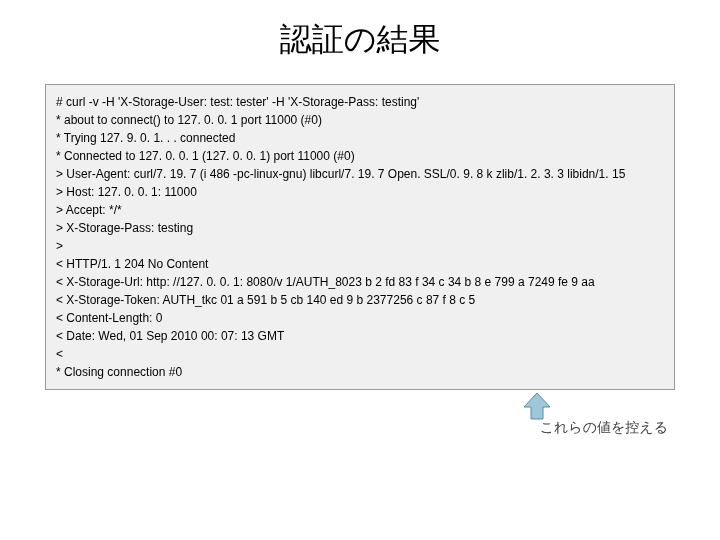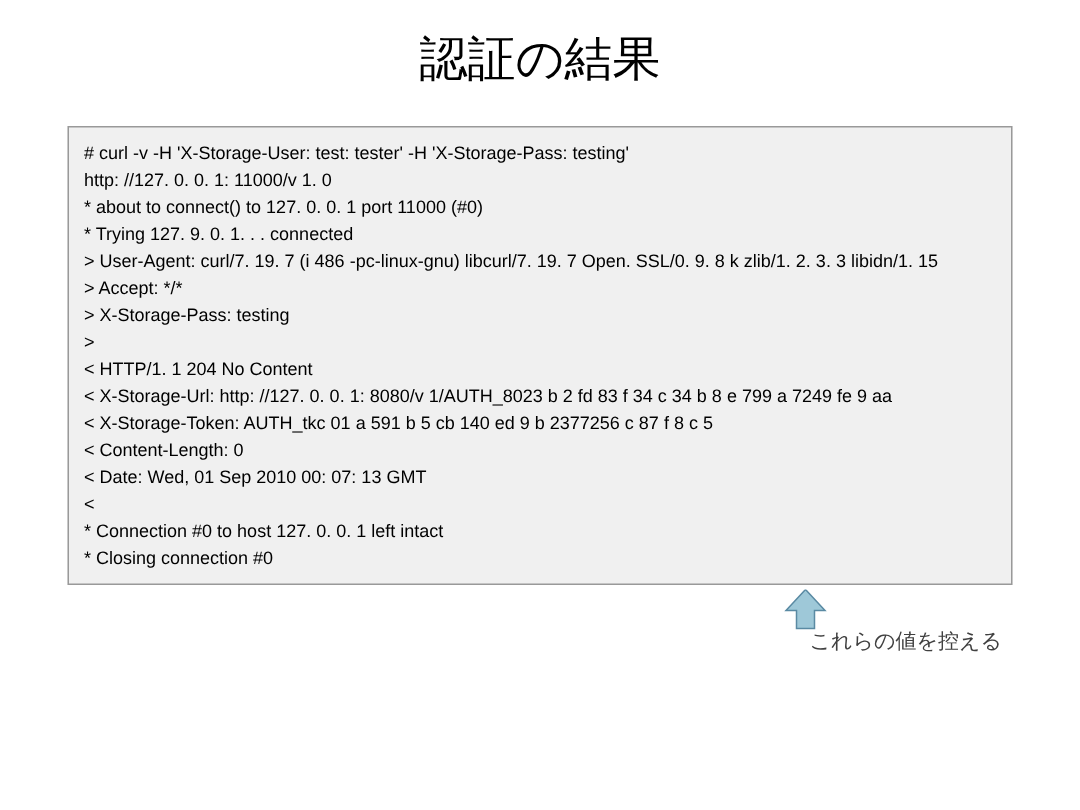--- a/index.html
+++ b/index.html
@@ -47,34 +47,34 @@
     display: block;
   }
 </style>
 </head>
 <body>
 
 <div class="title">認証の結果</div>
 
 <div class="terminal">
   <div class="line"># curl -v -H 'X-Storage-User: test: tester' -H 'X-Storage-Pass: testing'</div>
-  <div class="line">http: //127. 0. 0. 1: 11000/v 1. 0</div>
   <div class="line">* about to connect() to 127. 0. 0. 1 port 11000 (#0)</div>
   <div class="line">* Trying 127. 9. 0. 1. . . connected</div>
+  <div class="line">* Connected to 127. 0. 0. 1 (127. 0. 0. 1) port 11000 (#0)</div>
   <div class="line">&gt; User-Agent: curl/7. 19. 7 (i 486 -pc-linux-gnu) libcurl/7. 19. 7 Open. SSL/0. 9. 8 k zlib/1. 2. 3. 3 libidn/1. 15</div>
+  <div class="line">&gt; Host: 127. 0. 0. 1: 11000</div>
   <div class="line">&gt; Accept: */*</div>
   <div class="line">&gt; X-Storage-Pass: testing</div>
   <div class="line">&gt;</div>
   <div class="line">&lt; HTTP/1. 1 204 No Content</div>
   <div class="line">&lt; X-Storage-Url: http: //127. 0. 0. 1: 8080/v 1/AUTH_8023 b 2 fd 83 f 34 c 34 b 8 e 799 a 7249 fe 9 aa</div>
   <div class="line">&lt; X-Storage-Token: AUTH_tkc 01 a 591 b 5 cb 140 ed 9 b 2377256 c 87 f 8 c 5</div>
   <div class="line">&lt; Content-Length: 0</div>
   <div class="line">&lt; Date: Wed, 01 Sep 2010 00: 07: 13 GMT</div>
   <div class="line">&lt;</div>
-  <div class="line">* Connection #0 to host 127. 0. 0. 1 left intact</div>
   <div class="line">* Closing connection #0</div>
 
   <div class="arrow">
     <svg width="30" height="28" viewBox="0 0 30 28">
       <polygon points="15,0 28,14 21,14 21,26 9,26 9,14 2,14" fill="#9ec8d8" stroke="#5a8aa3" stroke-width="1"></polygon>
     </svg>
   </div>
   <div class="annotation">これらの値を控える</div>
 </div>
 

